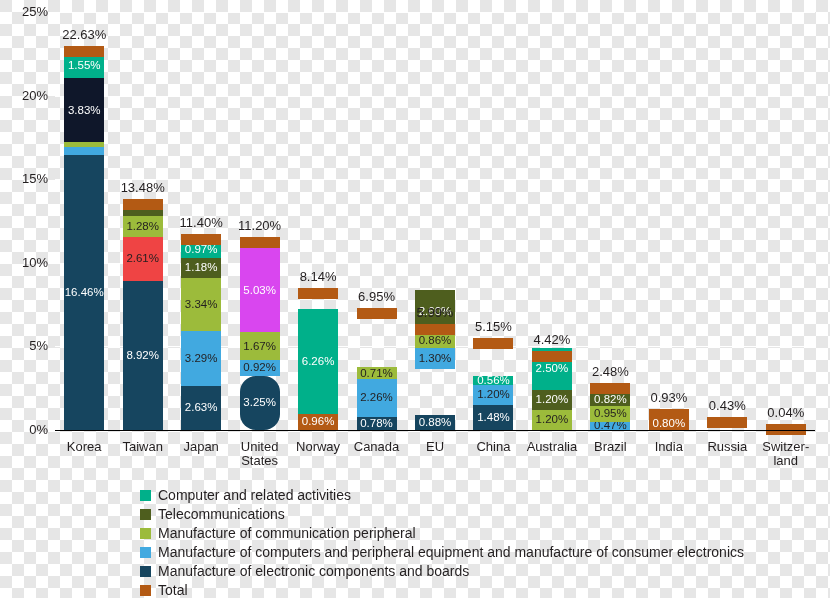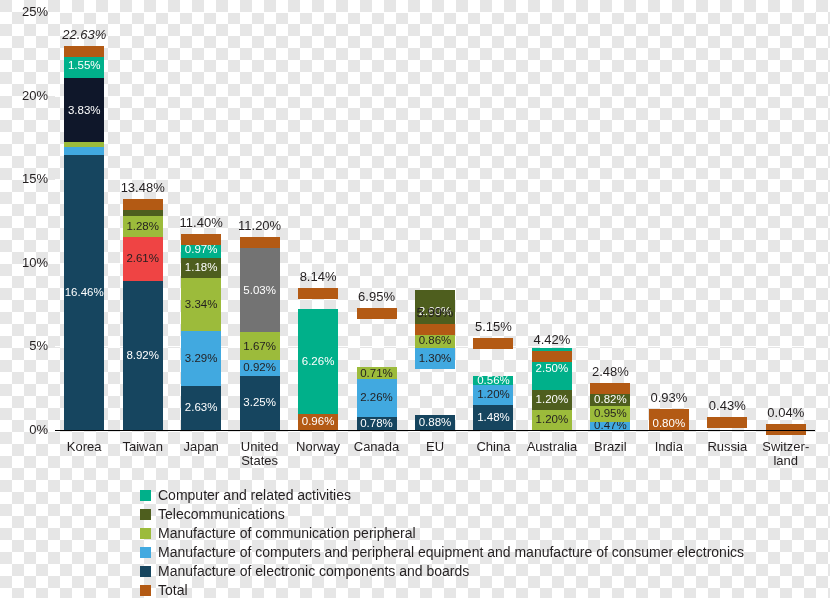--- a/index.html
+++ b/index.html
@@ -88,21 +88,21 @@
         <div class="seg" style="height: 7.524px; background: rgb(65, 169, 224); color: rgb(35, 31, 32);"></div>
         <div class="seg" style="height: 5.016px; background: rgb(156, 187, 59); color: rgb(35, 31, 32);"></div>
         <div class="seg" style="height: 64.0376px; background: #0f172a; color: rgb(255, 255, 255);">
           <span>3.83%</span>
         </div>
         <div class="seg" style="height: 25.916px; background: rgb(0, 176, 138); color: rgb(255, 255, 255);">
           <span>1.55%</span>
         </div>
       </div>
       <div class="total-marker" style="left: 9.23077px; width: 40px; height: 11px; top: 34.1264px;"></div>
-      <div class="total-label" style="left: -10.7692px; width: 80px; top: 15.1264px; font-style: italic;">22.63%</div>
+      <div class="total-label" style="left: -10.7692px; width: 80px; top: 15.1264px;">22.63%</div>
       <div class="bar-col" style="left: 67.6923px; width: 40px;">
         <div class="seg" style="height: 149.142px; background: rgb(22, 69, 95); color: rgb(255, 255, 255);">
           <span>8.92%</span>
         </div>
         <div class="seg" style="height: 43.6392px; background: #ef4444; color: rgb(35, 31, 32);">
           <span>2.61%</span>
         </div>
         <div class="seg" style="height: 21.4016px; background: rgb(156, 187, 59); color: rgb(35, 31, 32);">
           <span>1.28%</span>
         </div>
@@ -124,30 +124,30 @@
         <div class="seg" style="height: 19.7296px; background: rgb(78, 94, 30); color: rgb(255, 255, 255);">
           <span>1.18%</span>
         </div>
         <div class="seg" style="height: 16.2184px; background: rgb(0, 176, 138); color: rgb(255, 255, 255);">
           <span>0.97%</span>
         </div>
       </div>
       <div class="total-marker" style="left: 126.154px; width: 40px; height: 11px; top: 221.892px;"></div>
       <div class="total-label" style="left: 106.154px; width: 80px; top: 202.892px;">11.40%</div>
       <div class="bar-col" style="left: 184.615px; width: 40px;">
-        <div class="seg" style="height: 54.34px; background: rgb(22, 69, 95); color: rgb(255, 255, 255);">
+        <div class="seg" style="height: 54.34px; background: rgb(22, 69, 95); color: rgb(255, 255, 255); border-radius: 16px;">
           <span>3.25%</span>
         </div>
         <div class="seg" style="height: 15.3824px; background: rgb(65, 169, 224); color: rgb(35, 31, 32);">
           <span>0.92%</span>
         </div>
         <div class="seg" style="height: 27.9224px; background: rgb(156, 187, 59); color: rgb(35, 31, 32);">
           <span>1.67%</span>
         </div>
-        <div class="seg" style="height: 84.1016px; background: #737373; color: rgb(255, 255, 255);">
+        <div class="seg" style="height: 84.1016px; background: #d946ef; color: rgb(255, 255, 255);">
           <span>5.03%</span>
         </div>
       </div>
       <div class="total-marker" style="left: 184.615px; width: 40px; height: 11px; top: 225.236px;"></div>
       <div class="total-label" style="left: 164.615px; width: 80px; top: 206.236px;">11.20%</div>
       <div class="bar-col" style="left: 243.077px; width: 40px;">
         <div class="seg" style="height: 16.0512px; background: rgb(78, 94, 30); color: rgb(255, 255, 255);">
           <span>0.96%</span>
         </div>
         <div class="seg" style="height: 104.667px; background: rgb(0, 176, 138); color: rgb(255, 255, 255);">

